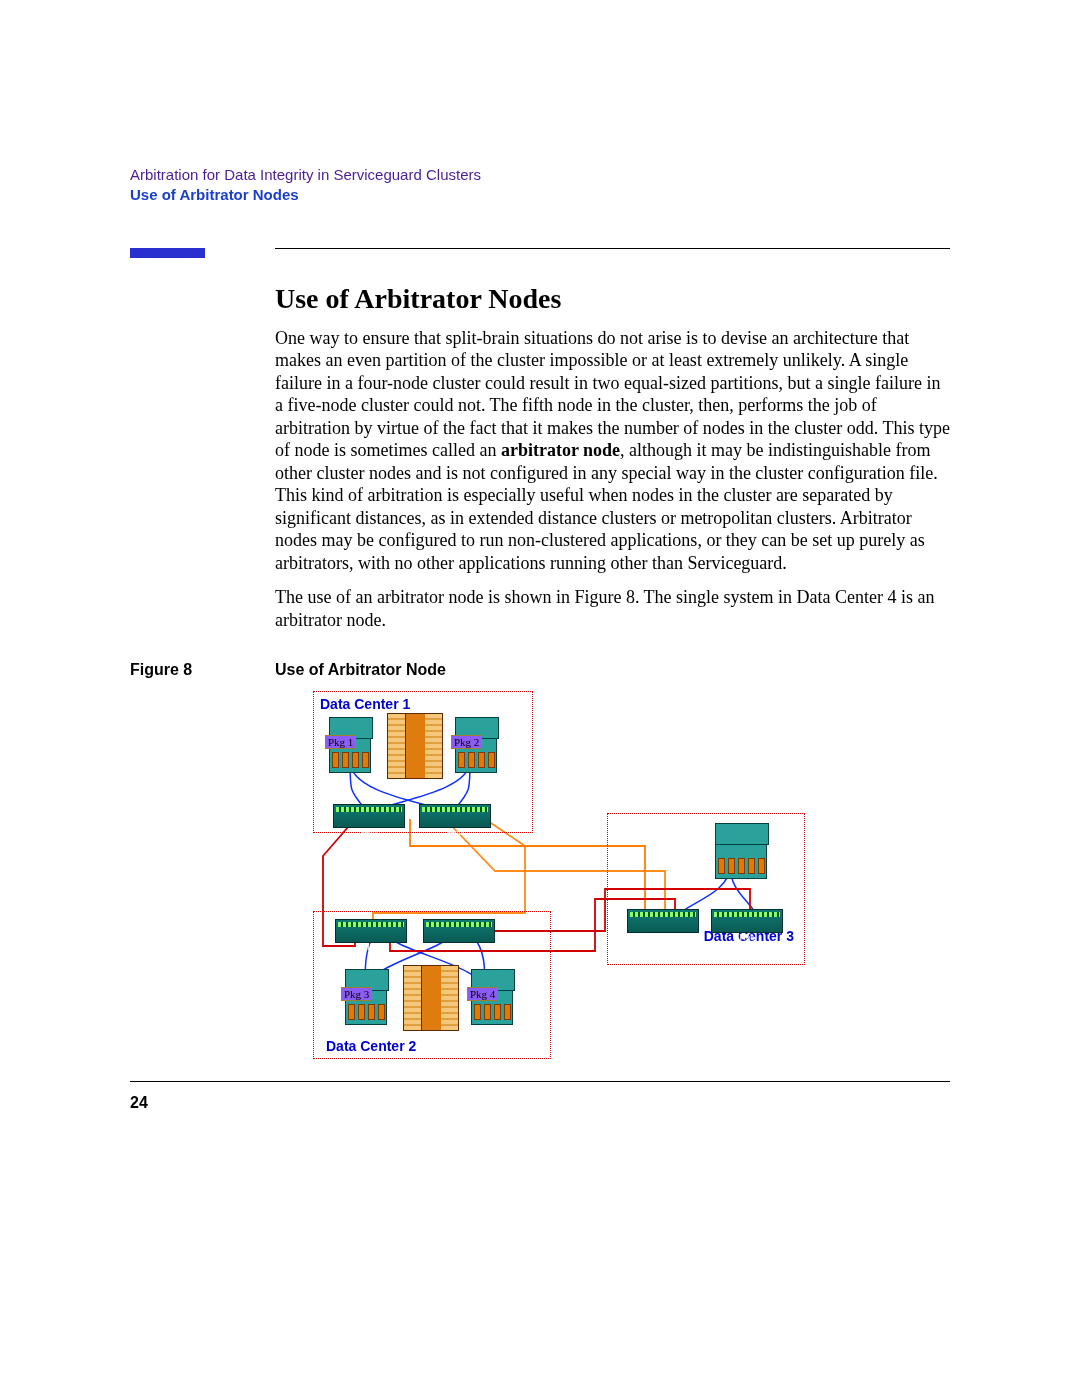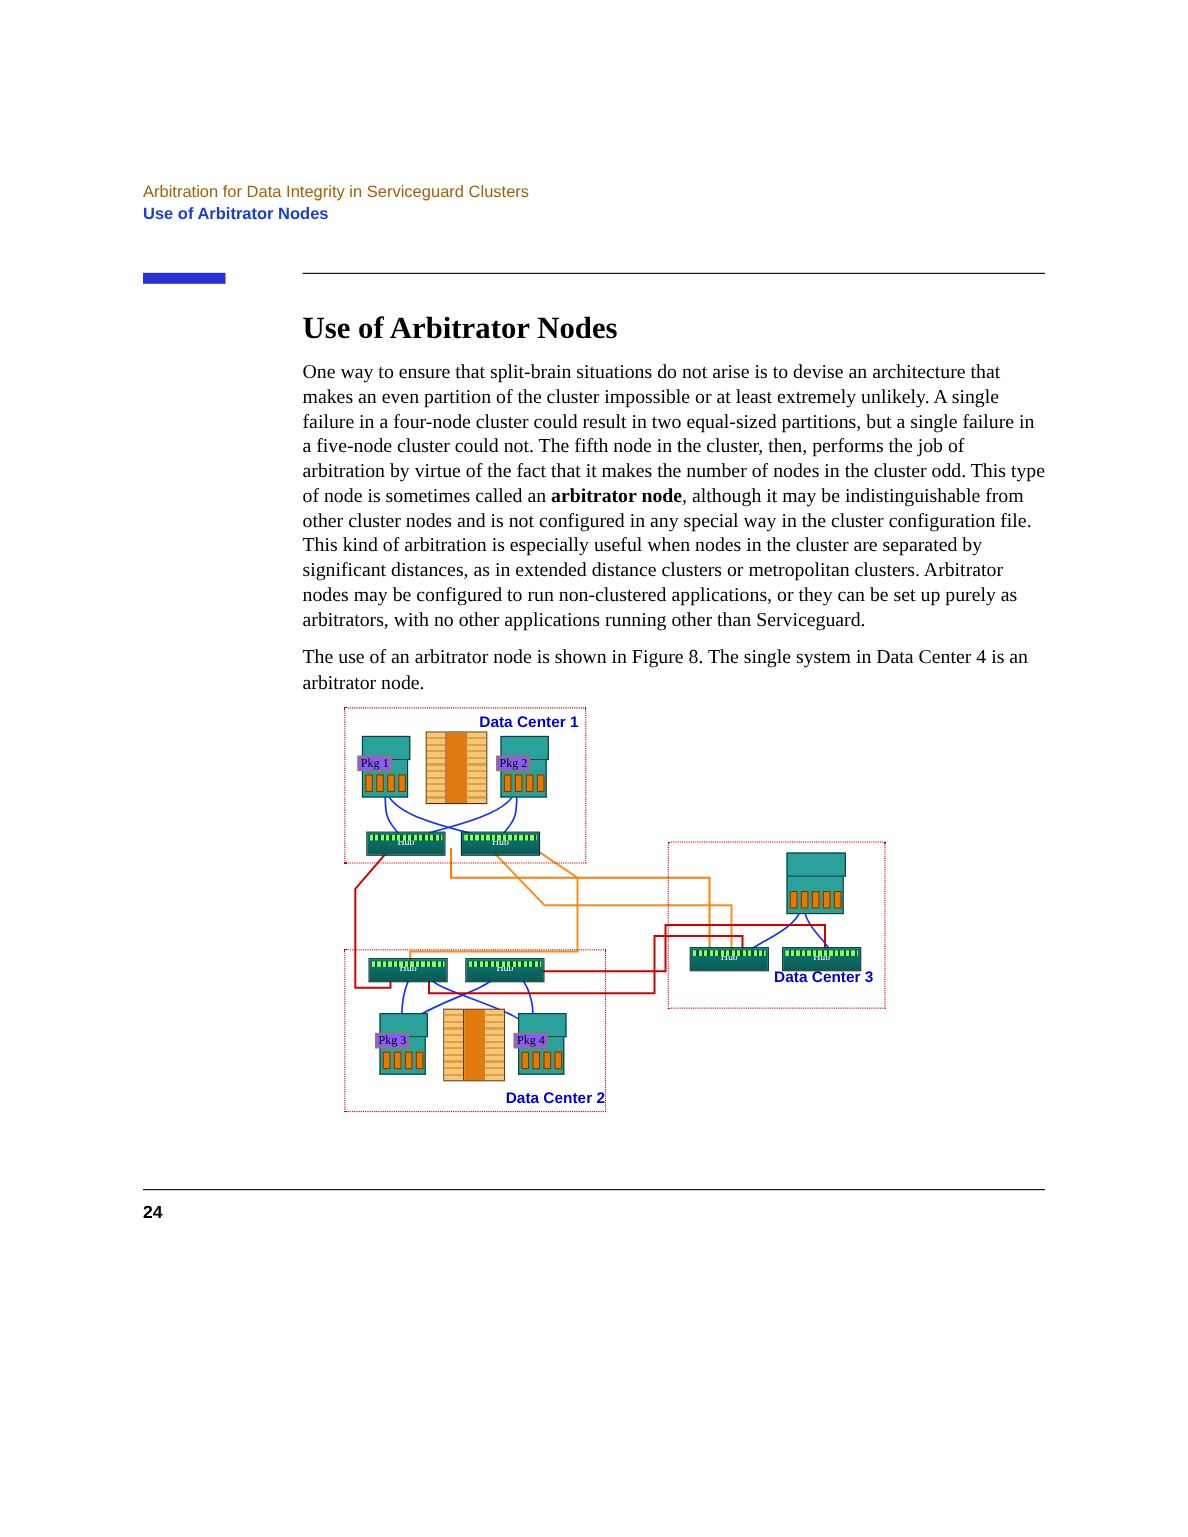--- a/index.html
+++ b/index.html
@@ -14,21 +14,21 @@
     position: relative;
     box-sizing: border-box;
     padding: 165px 130px 0 130px;
   }
   .running-head {
     font-family: Arial, Helvetica, sans-serif;
     font-size: 15px;
     line-height: 1.35;
   }
   .running-head .chap {
-    color: #a16207;
+    color: #4c1d95;
   }
   .running-head .sect {
     color: #1a3fcf;
     font-weight: bold;
   }
   .rule-wrap {
     margin-top: 42px;
     display: flex;
     align-items: flex-start;
   }
@@ -75,21 +75,21 @@
     position: absolute;
     box-sizing: border-box;
     padding: 4px 6px;
     font-family: Arial, Helvetica, sans-serif;
   }
   .dc-title {
     color: #0000d0;
     font-family: Arial, Helvetica, sans-serif;
     font-weight: bold;
     font-size: 14px;
-    text-align: right;
+    text-align: left;
   }
   .server {
     position: absolute;
     width: 42px;
     height: 56px;
   }
   .server .top {
     width: 42px; height: 20px;
     background: #2aa19a;
     border: 1px solid #004040;
@@ -141,21 +141,21 @@
   }
   .hub {
     position:absolute;
     width:72px; height:22px;
     background: linear-gradient(#0d7a72,#0a5a54);
     border:1px solid #003030;
     color:#fff;
     font-size:9px;
     text-align:center;
     box-sizing:border-box;
-    padding-top:3px;
+    padding-top:22px;
   }
   .hub::before{
     content:""; position:absolute; left:2px; right:2px; top:2px; height:5px;
     background: repeating-linear-gradient(90deg,#8f6,#8f6 3px,#052 3px,#052 5px);
   }
   .bottom-rule {
     position:absolute;
     left:130px; right:130px;
     bottom:315px;
     border-top:1.5px solid #000;
@@ -188,20 +188,24 @@
   <div class="content">
     <div class="h1">Use of Arbitrator Nodes</div>
     <div class="body-text">
       <p>
         <span>One way to ensure that split-brain situations do not arise is to devise an architecture that makes an even partition of the cluster impossible or at least extremely unlikely. A single failure in a four-node cluster could result in two equal-sized partitions, but a single failure in a five-node cluster could not. The fifth node in the cluster, then, performs the job of arbitration by virtue of the fact that it makes the number of nodes in the cluster odd. This type of node is sometimes called an </span><b>arbitrator node</b><span>, although it may be indistinguishable from other cluster nodes and is not configured in any special way in the cluster configuration file. This kind of arbitration is especially useful when nodes in the cluster are separated by significant distances, as in extended distance clusters or metropolitan clusters. Arbitrator nodes may be configured to run non-clustered applications, or they can be set up purely as arbitrators, with no other applications running other than Serviceguard.</span>
       </p>
       <p>The use of an arbitrator node is shown in Figure 8. The single system in Data Center 4 is an arbitrator node.</p>
     </div>
   </div>
 
+  <div class="fig-caption">
+    <span class="fig-label">Figure  8</span>
+    <span>Use of Arbitrator Node</span>
+  </div>
 
   <div style="position:relative; margin-left:165px; margin-top:12px; width:520px; height:370px;">
 
     <svg class="net" width="520" height="370">
 
       <path d="M55 70 C55 100, 55 100, 70 118" stroke="#1030ff" fill="none" stroke-width="1.5"></path>
       <path d="M55 70 C55 100, 120 110, 145 118" stroke="#1030ff" fill="none" stroke-width="1.5"></path>
       <path d="M175 70 C175 100, 175 100, 160 118" stroke="#1030ff" fill="none" stroke-width="1.5"></path>
       <path d="M175 70 C175 100, 100 110, 85 118" stroke="#1030ff" fill="none" stroke-width="1.5"></path>
 

